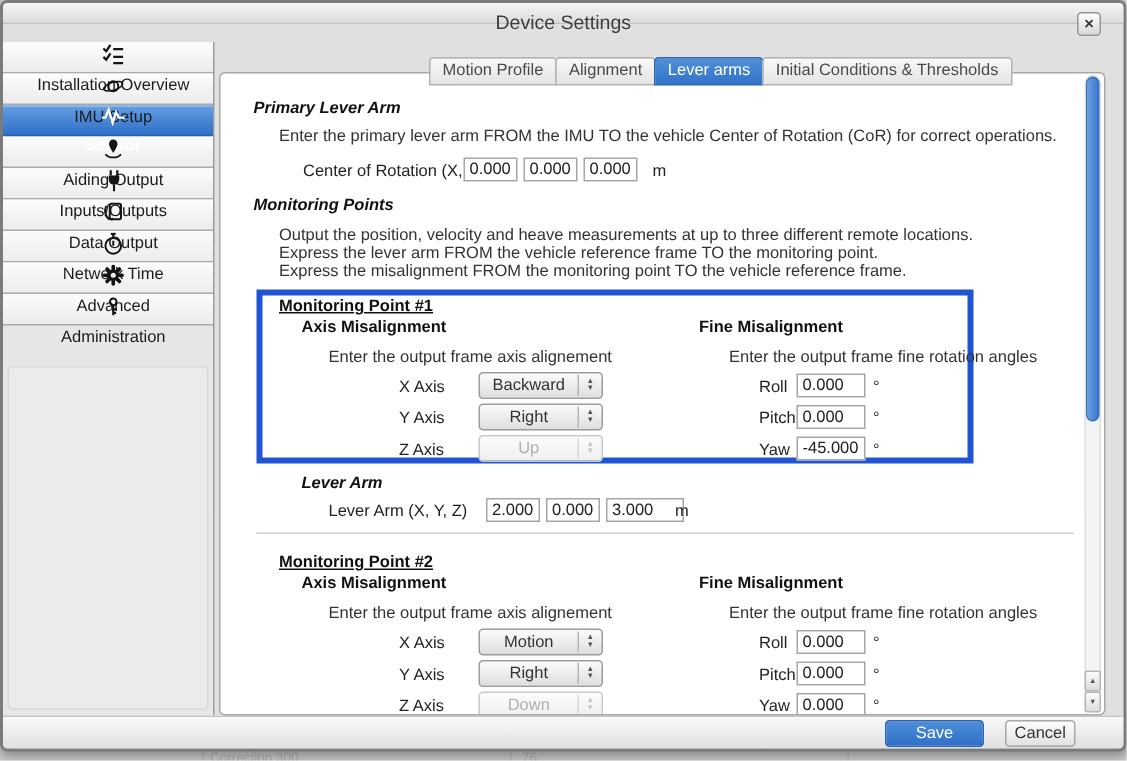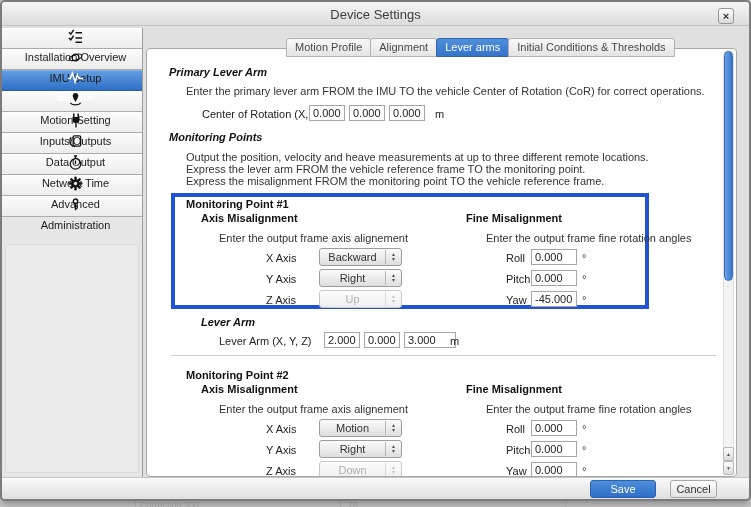--- a/index.html
+++ b/index.html
@@ -9,21 +9,21 @@
   
   .underpage { position:absolute; left:0; right:0; bottom:0; height:9px; background:#cbcbcb; overflow:hidden; }
   .underpage .ftext { position:absolute; top:2px; font-size:9px; color:#b0b0b0; white-space:nowrap; }
   .underpage .vline { position:absolute; top:0; bottom:0; width:1px; background:#bcbcbc; }
 
   
   .dialog { position:absolute; left:0; top:0; width:751px; height:501px;
             border:2px solid #7b7b7b; border-radius:5px; background:#e0e0e0;
             box-shadow:0 3px 8px rgba(0,0,0,.35); }
 
-  .titlebar { position:absolute; left:0; top:0; right:0; height:24px;
+  .titlebar { position:absolute; left:0; top:0; right:0; height:14px;
               background:linear-gradient(#f5f5f5,#dcdcdc); border-bottom:1px solid #c2c2c2;
               border-radius:3px 3px 0 0; }
   .titlebar .title { text-align:center; line-height:25px; font-size:13px; color:#3c3c3c; }
   .close-btn { position:absolute; right:15px; top:6px; width:16px; height:16px;
                border:1px solid #979797; border-radius:3px; background:linear-gradient(#ffffff,#d8d8d8);
                font-size:11px; font-weight:bold; color:#333; text-align:center; line-height:14px; cursor:pointer; }
 
   
   .sidebar { position:absolute; left:0; top:26px; width:141px; bottom:22px;
              background:#e6e6e6; border-right:1px solid #9c9c9c; }
@@ -56,21 +56,21 @@
   .tinput { position:absolute; height:16px; font-size:11px; color:#222; border:1px solid #a6a6a6;
             padding:0 3px; font-family:inherit; background:#fff; }
   .unit   { position:absolute; font-size:11px; color:#222; }
   .hdivider { position:absolute; left:24px; width:545px; height:1px; background:#cfcfcf; }
 
   
   .hl-box { position:absolute; left:24px; top:144px; width:478px; height:116px;
             border:4px solid #2154d4; background:#fff; }
 
   .mp-content { position:absolute; }
-  .mp-content .mp-title   { position:absolute; left:11px; top:1px;  font-size:11px; font-weight:bold; color:#111; white-space:nowrap; }
+  .mp-content .mp-title   { position:absolute; left:11px; top:1px;  font-size:11px; font-weight:bold; color:#111; white-space:nowrap;text-decoration:underline; }
   .mp-content .head-axis  { position:absolute; left:26px; top:15px; font-size:11px; font-weight:bold; color:#111; }
   .mp-content .head-fine  { position:absolute; left:291px; top:15px; font-size:11px; font-weight:bold; color:#111; }
   .mp-content .desc-axis  { position:absolute; left:44px; top:35px; font-size:11px; color:#333; white-space:nowrap; }
   .mp-content .desc-fine  { position:absolute; left:311px; top:35px; font-size:11px; color:#333; white-space:nowrap; }
   .mp-content .axis-label { position:absolute; left:91px; width:44px; font-size:11px; color:#222; }
   .mp-content .fine-label { position:absolute; left:331px; width:30px; font-size:11px; color:#222; }
   .mp-content .row-a { top:55px; } .mp-content .row-b { top:76px; } .mp-content .row-c { top:97px; }
   .mp-content .spin-a { top:51px; } .mp-content .spin-b { top:72px; } .mp-content .spin-c { top:93px; }
   .mp-content .in-a { top:52px; } .mp-content .in-b { top:73px; } .mp-content .in-c { top:94px; }
 
@@ -163,21 +163,21 @@
     </div>
 
 
     <div class="side-item">
       <span class="icon">
         <svg width="15" height="15" viewBox="0 0 16 16">
             <path d="M8 1c1.7 0 3 1.3 3 3 0 2.2-3 6.5-3 6.5S5 6.2 5 4c0-1.7 1.3-3 3-3z" fill="currentColor"></path>
             <path d="M2.5 11.5c1 1.4 3 2.3 5.5 2.3s4.5-.9 5.5-2.3" fill="none" stroke="currentColor" stroke-width="1.3"></path>
           </svg>
       </span>
-      <span>Motion Setting</span>
+      <span>Aiding Output</span>
     </div>
 
     <div class="side-item">
       <span class="icon">
         <svg width="14" height="15" viewBox="0 0 16 16">
             <path d="M5.5 0v4M10.5 0v4" stroke="currentColor" stroke-width="1.7"></path>
             <path d="M4 4h8v3a4 4 0 0 1-8 0z" fill="currentColor"></path>
             <path d="M8 11v5" stroke="currentColor" stroke-width="1.6"></path>
           </svg>
       </span>

